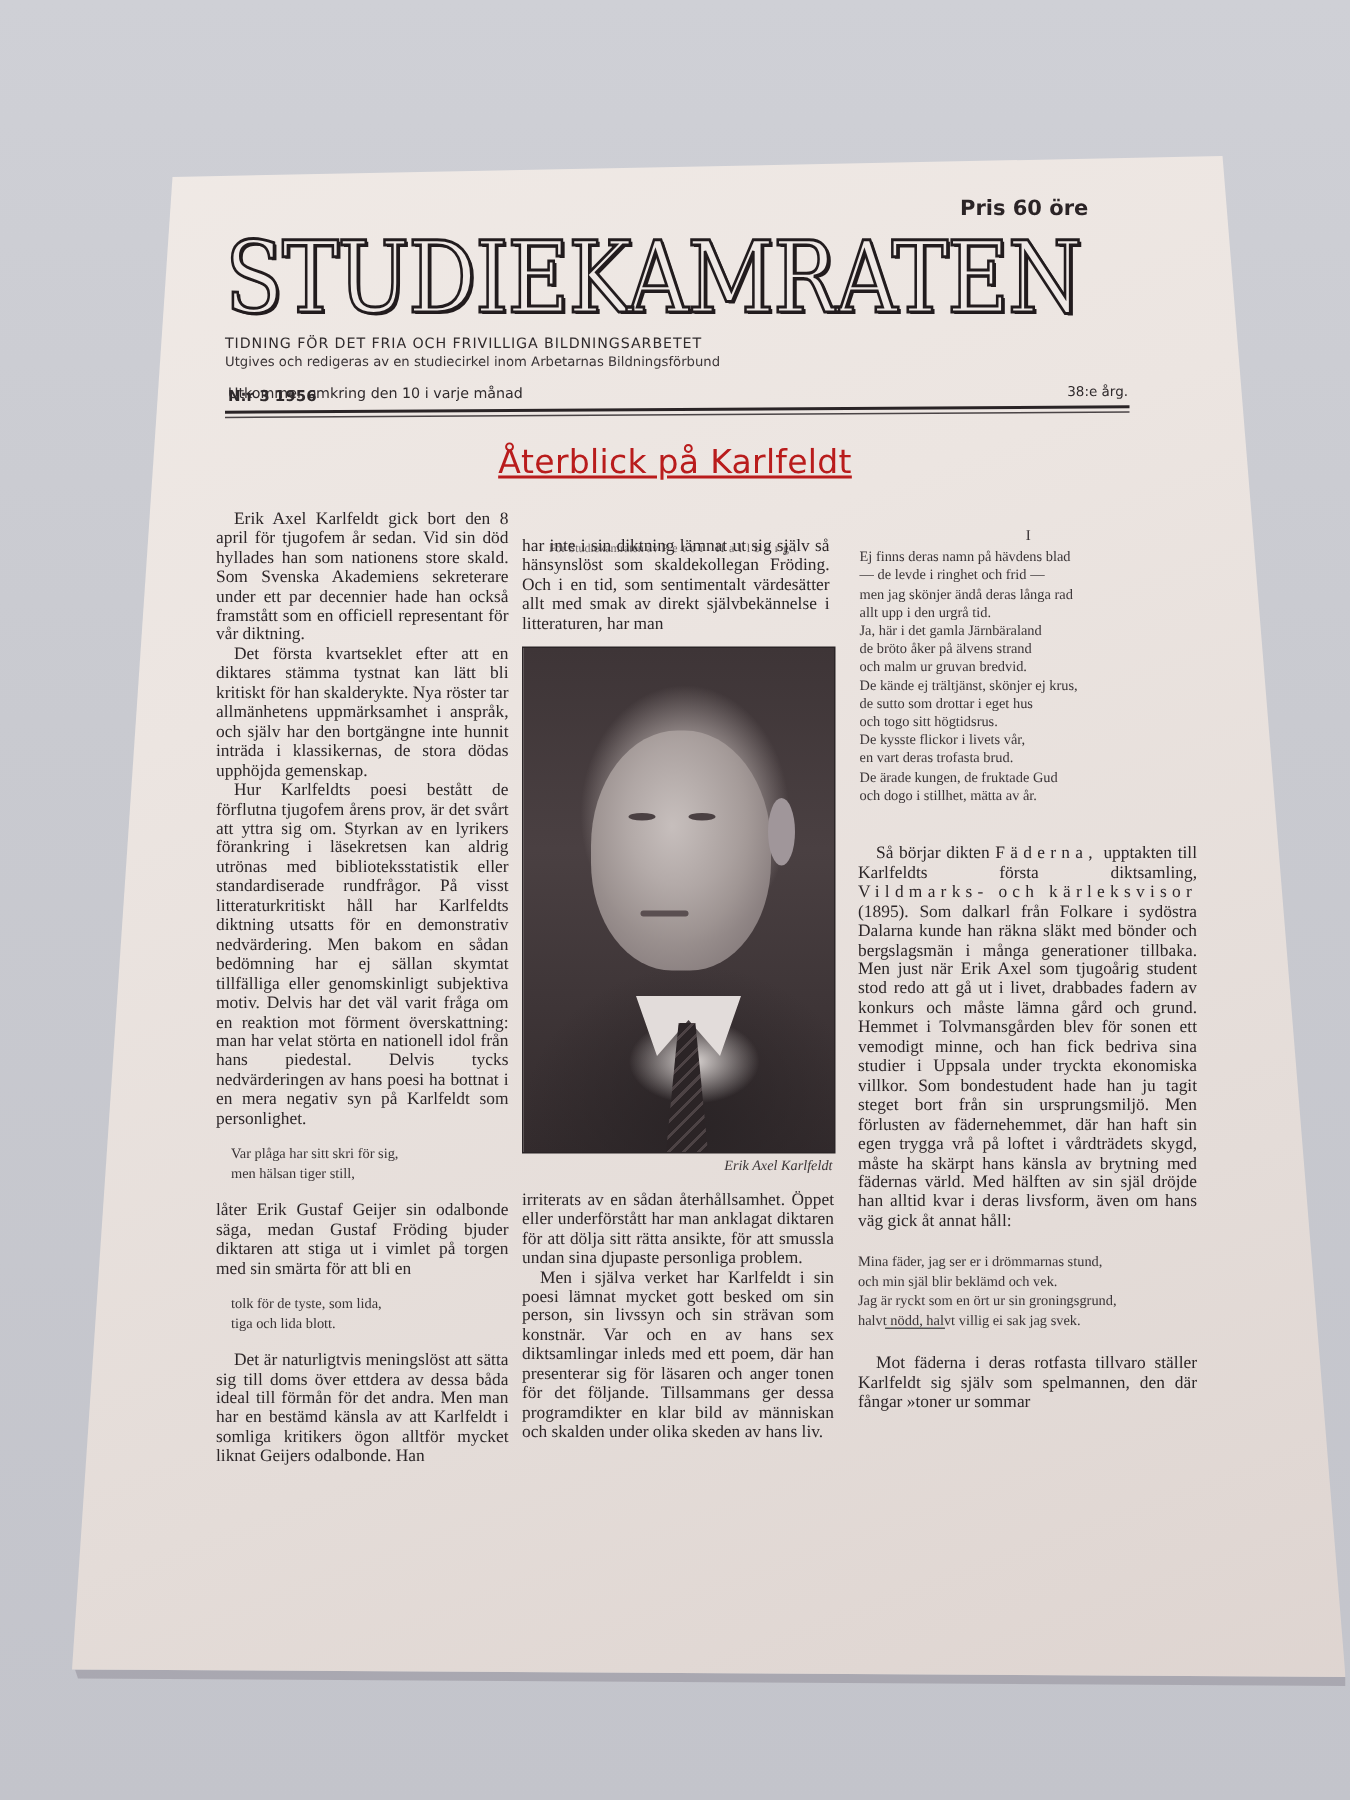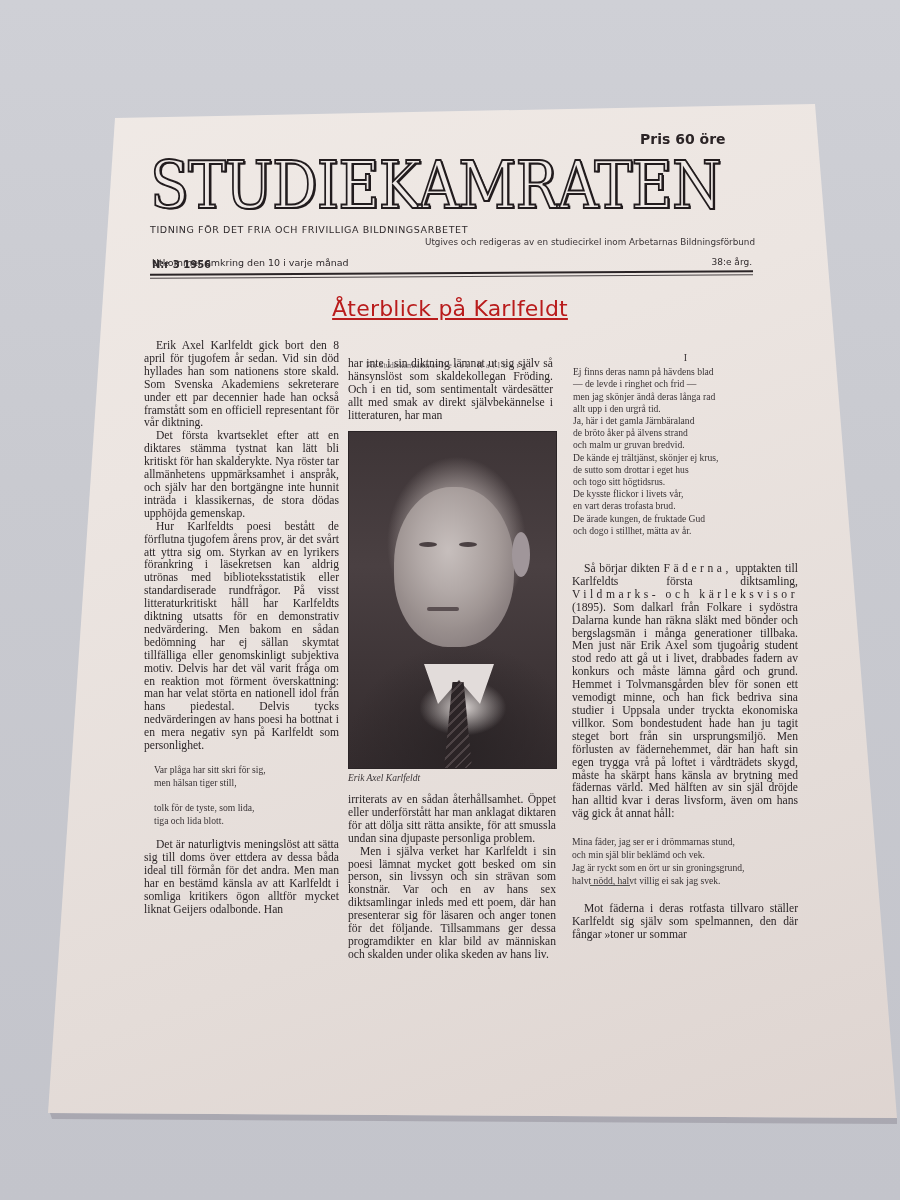--- a/index.html
+++ b/index.html
@@ -24,21 +24,21 @@
   .price { left: 640px; top: 131px; font-family: "DejaVu Sans", sans-serif; font-weight: bold; font-size: 14px; color: #2b2426; }
   .title {
     left: 150px; top: 150px; width: 605px; height: 72px;
     font-family: "DejaVu Serif", serif; font-size: 66px; line-height: 72px;
     letter-spacing: -1px; color: #efe9e6; font-weight: normal;
     -webkit-text-stroke: 2px #221c1e;
     text-shadow: 2px 1px 0 #221c1e;
     white-space: nowrap; transform: scaleX(0.86); transform-origin: left top;
   }
   .subtitle { left: 150px; top: 224px; width: 605px; text-align: left; font-family: "DejaVu Sans", sans-serif; font-size: 9.5px; letter-spacing: 0.6px; color: #2f2a2c; }
-  .publisher { left: 150px; top: 237px; width: 605px; text-align: right; font-family: "DejaVu Sans", sans-serif; font-size: 8.8px; color: #3a3436; }
+  .publisher { left: 150px; top: 237px; width: 605px; text-align: left; font-family: "DejaVu Sans", sans-serif; font-size: 8.8px; color: #3a3436; }
   .issue-row { left: 152px; top: 257px; width: 600px; font-family: "DejaVu Sans", sans-serif; font-size: 9.5px; color: #2f2a2c; }
   .issue-row .left { position: absolute; left: 0; top: 2px; font-weight: bold; font-size: 10px; }
   .issue-row .center { position: absolute; left: 0; width: 560px; text-align: left; top: 0; }
   .issue-row .right { position: absolute; right: 0; top: 0; font-size: 9px; }
   .rule1 { left: 150px; top: 272px; width: 603px; height: 2px; background: #2a2426; transform: rotate(-0.35deg); }
   .rule2 { left: 150px; top: 276px; width: 603px; height: 1px; background: #4a4446; transform: rotate(-0.35deg); }
   
   .headline { left: 150px; top: 296px; width: 600px; text-align: center; font-family: "DejaVu Sans", sans-serif; font-size: 22px; color: #b91c1c; letter-spacing: 0.2px; text-decoration: underline; }
   .byline { left: 150px; top: 333px; width: 600px; text-align: center; font-size: 8px; color: #6a6466; margin-top: 28px; }
   .byline .spaced { letter-spacing: 3px; }
@@ -65,21 +65,21 @@
       linear-gradient(180deg, #3e3537 0%, #4a4042 40%, #332b2d 100%);
     border: 1px solid #2a2426;
   }
   .photo .face { position: absolute; left: 45px; top: 55px; width: 120px; height: 160px; border-radius: 48% 48% 45% 45%; background: radial-gradient(ellipse at 45% 40%, #c9c1bf 0%, #a59b99 55%, #7c7173 100%); opacity: 0.9; }
   .photo .eye { position: absolute; width: 18px; height: 5px; background: #4a4042; border-radius: 50%; top: 110px; }
   .photo .eye.l { left: 70px; } .photo .eye.r { left: 110px; }
   .photo .mouth { position: absolute; left: 78px; top: 175px; width: 32px; height: 4px; background: #5a4f51; border-radius: 2px; }
   .photo .collar { position: absolute; left: 75px; top: 232px; width: 70px; height: 40px; background: #e2dcda; clip-path: polygon(0 0, 100% 0, 80% 100%, 50% 40%, 20% 100%); }
   .photo .tie { position: absolute; left: 95px; top: 250px; width: 28px; height: 86px; background: repeating-linear-gradient(135deg, #2b2426 0 5px, #4d4345 5px 7px); clip-path: polygon(30% 0, 70% 0, 100% 100%, 0 100%); }
   .photo .ear { position: absolute; left: 163px; top: 100px; width: 18px; height: 45px; background: #a0969a; border-radius: 50%; }
-  .caption { left: 348px; top: 773px; width: 207px; text-align: left; font-style: italic; font-size: 9.5px; color: #3a3436; }
+  .caption { left: 348px; top: 773px; width: 207px; text-align: right; font-style: italic; font-size: 9.5px; color: #3a3436; }
   .rule-short { left: 590px; top: 885px; width: 40px; height: 1px; background: #555; }
 </style>
 </head>
 <body>
 
 <div class="page-shadow"></div>
 <div class="page"></div>
 
 <div class="abs price">Pris 60 öre</div>
 <div class="abs title">STUDIEKAMRATEN</div>
@@ -100,20 +100,21 @@
 </div>
 
 <div class="col col1">
   <p>Erik Axel Karlfeldt gick bort den 8 april för tjugofem år sedan. Vid sin död hyllades han som nationens store skald. Som Svenska Akademiens sekreterare under ett par decennier hade han också framstått som en officiell representant för vår diktning.</p>
   <p>Det första kvartseklet efter att en diktares stämma tystnat kan lätt bli kritiskt för han skalderykte. Nya röster tar allmänhetens uppmärksamhet i anspråk, och själv har den bortgängne inte hunnit inträda i klassikernas, de stora dödas upphöjda gemenskap.</p>
   <p>Hur Karlfeldts poesi bestått de förflutna tjugofem årens prov, är det svårt att yttra sig om. Styrkan av en lyrikers förankring i läsekretsen kan aldrig utrönas med biblioteksstatistik eller standardiserade rundfrågor. På visst litteraturkritiskt håll har Karlfeldts diktning utsatts för en demonstrativ nedvärdering. Men bakom en sådan bedömning har ej sällan skymtat tillfälliga eller genomskinligt subjektiva motiv. Delvis har det väl varit fråga om en reaktion mot förment överskattning: man har velat störta en nationell idol från hans piedestal. Delvis tycks nedvärderingen av hans poesi ha bottnat i en mera negativ syn på Karlfeldt som personlighet.</p>
   <div class="verse">
     <div>Var plåga har sitt skri för sig,</div>
     <div>men hälsan tiger still,</div>
   </div>
+  <p class="noindent">låter Erik Gustaf Geijer sin odalbonde säga, medan Gustaf Fröding bjuder diktaren att stiga ut i vimlet på torgen med sin smärta för att bli en</p>
   <div class="verse">
     <div>tolk för de tyste, som lida,</div>
     <div>tiga och lida blott.</div>
   </div>
   <p>Det är naturligtvis meningslöst att sätta sig till doms över ettdera av dessa båda ideal till förmån för det andra. Men man har en bestämd känsla av att Karlfeldt i somliga kritikers ögon alltför mycket liknat Geijers odalbonde. Han</p>
 </div>
 
 <div class="col col2">
   <p class="noindent">har inte i sin diktning lämnat ut sig själv så hänsynslöst som skaldekollegan Fröding. Och i en tid, som sentimentalt värdesätter allt med smak av direkt självbekännelse i litteraturen, har man</p>
 </div>

